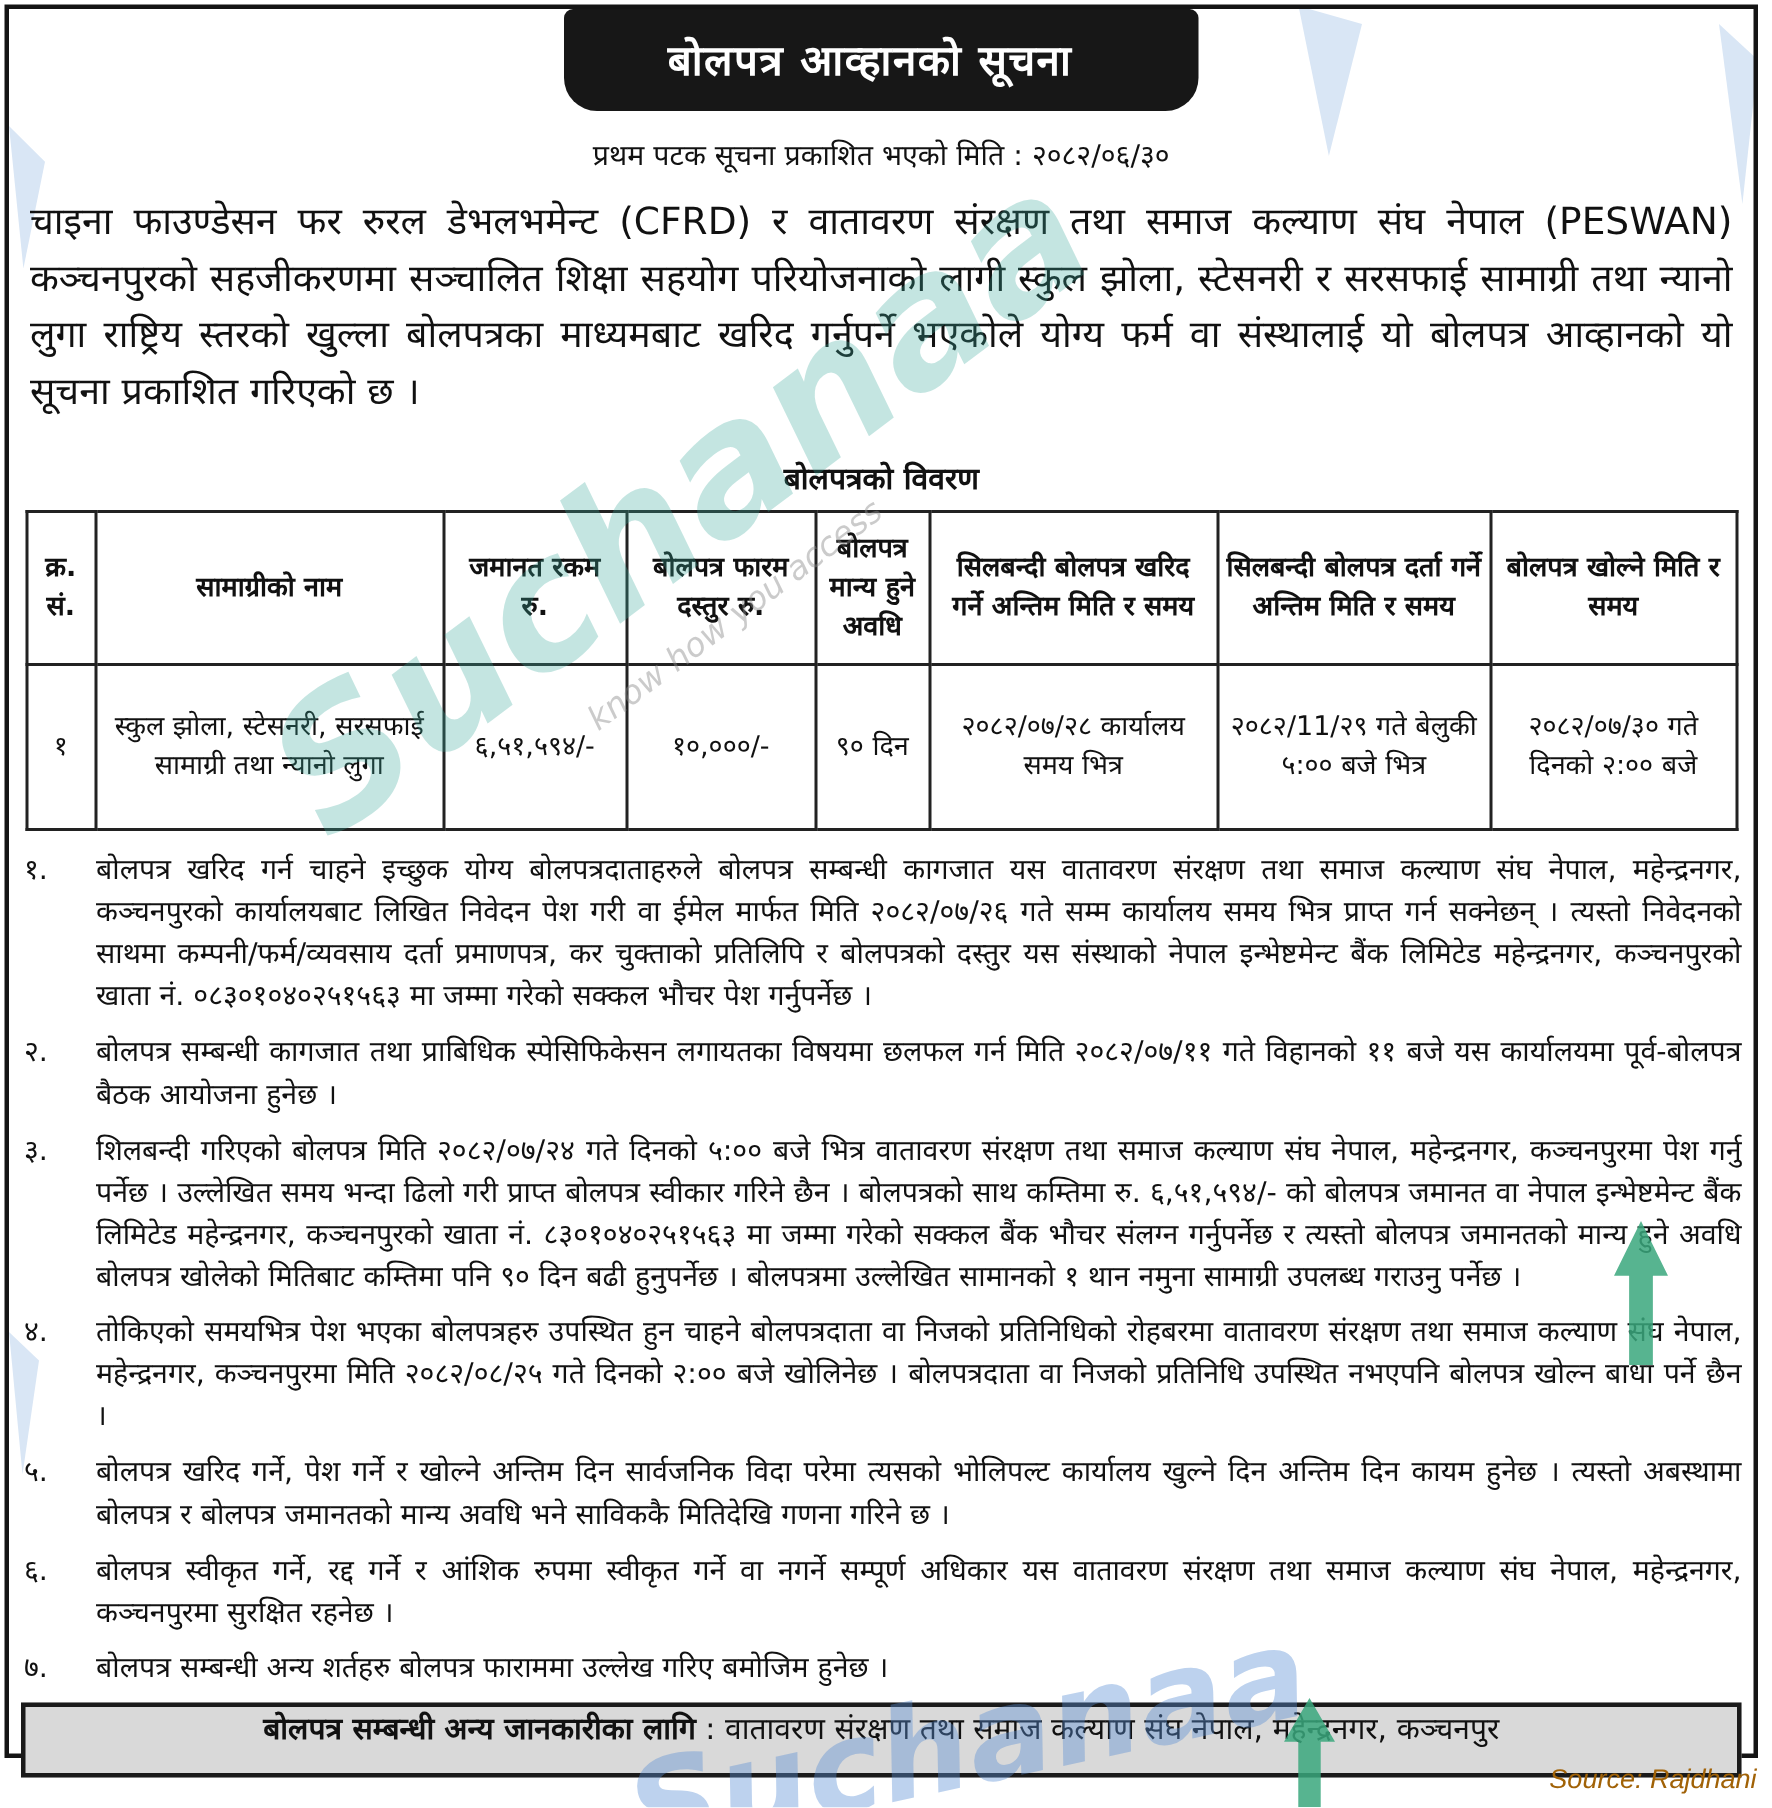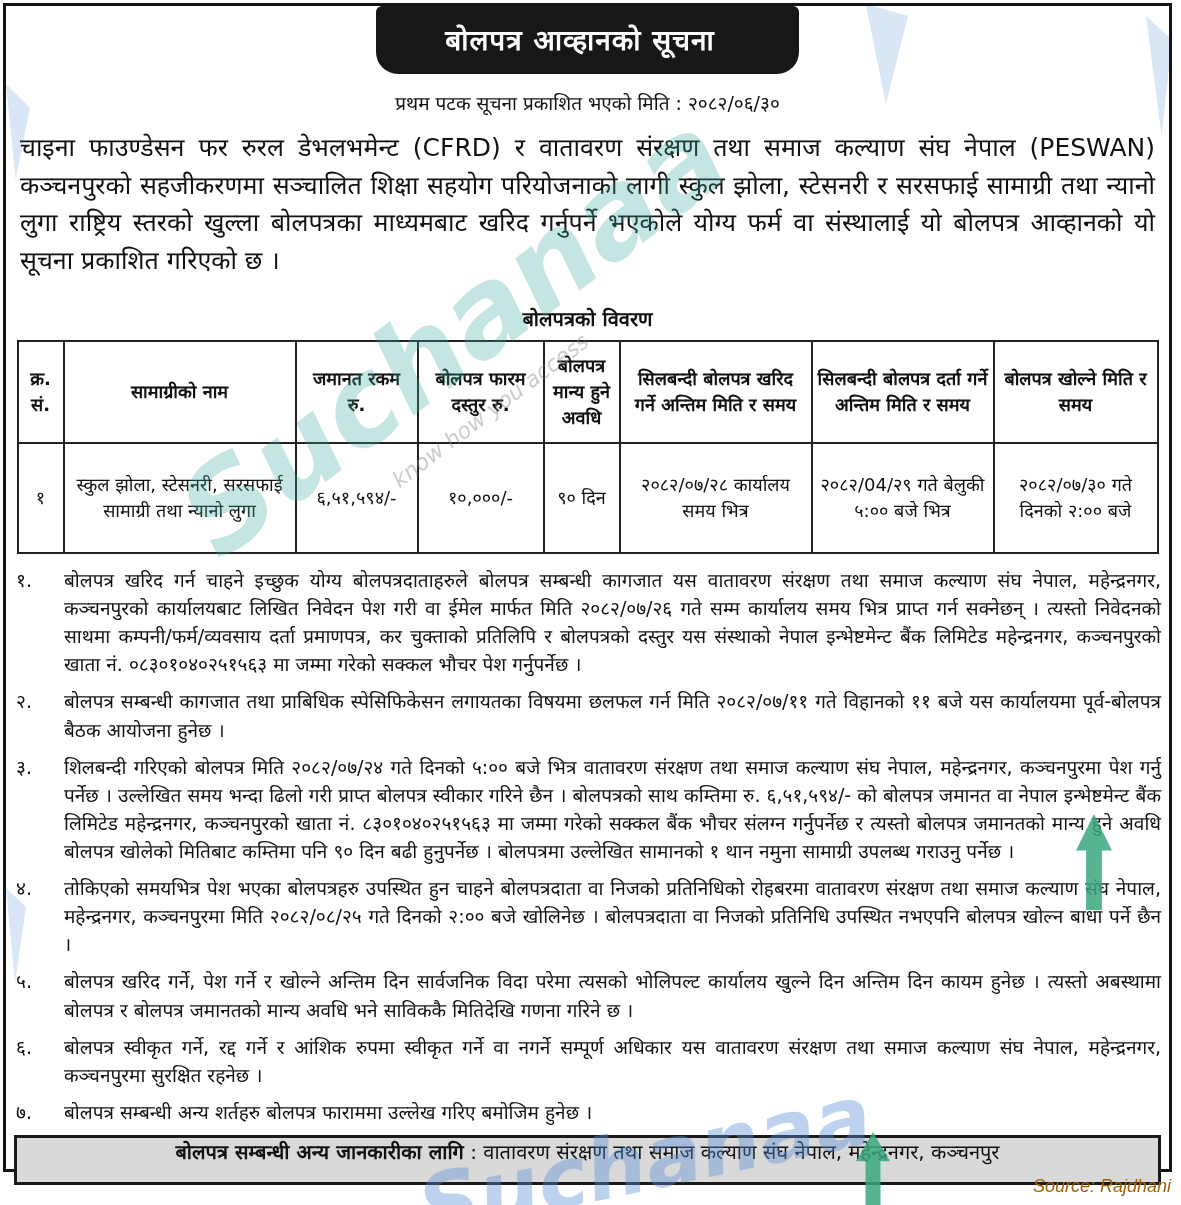--- a/index.html
+++ b/index.html
@@ -116,21 +116,21 @@
           </tr>
         </thead>
         <tbody>
           <tr>
             <td>१</td>
             <td>स्कुल झोला, स्टेसनरी, सरसफाई सामाग्री तथा न्यानो लुगा</td>
             <td>६,५१,५९४/-</td>
             <td>१०,०००/-</td>
             <td>९० दिन</td>
             <td>२०८२/०७/२८ कार्यालय समय भित्र</td>
-            <td>२०८२/04/२९ गते बेलुकी ५:०० बजे भित्र</td>
+            <td>२०८२/11/२९ गते बेलुकी ५:०० बजे भित्र</td>
             <td>२०८२/०७/३० गते दिनको २:०० बजे</td>
           </tr>
         </tbody>
       </table>
 
       <ol class="terms">
         <li>
           <span class="num">१.</span>
           <span class="txt">बोलपत्र खरिद गर्न चाहने इच्छुक योग्य बोलपत्रदाताहरुले बोलपत्र सम्बन्धी कागजात यस वातावरण संरक्षण तथा समाज कल्याण संघ नेपाल, महेन्द्रनगर, कञ्चनपुरको कार्यालयबाट लिखित निवेदन पेश गरी वा ईमेल मार्फत मिति २०८२/०७/२६ गते सम्म कार्यालय समय भित्र प्राप्त गर्न सक्नेछन् । त्यस्तो निवेदनको साथमा कम्पनी/फर्म/व्यवसाय दर्ता प्रमाणपत्र, कर चुक्ताको प्रतिलिपि र बोलपत्रको दस्तुर यस संस्थाको नेपाल इन्भेष्टमेन्ट बैंक लिमिटेड महेन्द्रनगर, कञ्चनपुरको खाता नं. ०८३०१०४०२५१५६३ मा जम्मा गरेको सक्कल भौचर पेश गर्नुपर्नेछ ।</span>
         </li>

